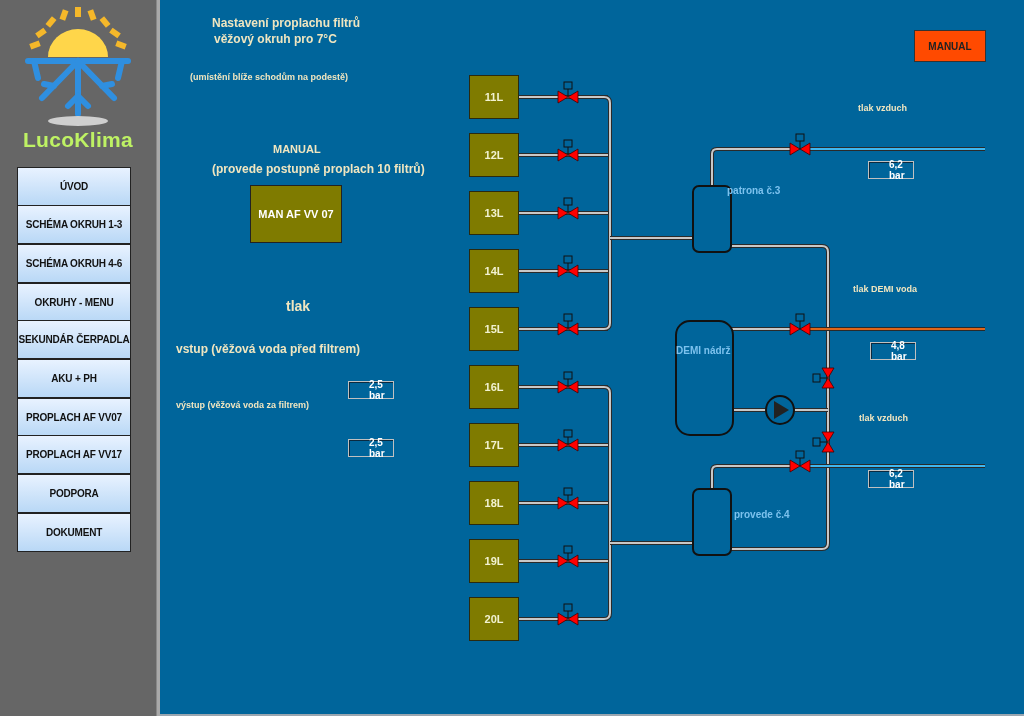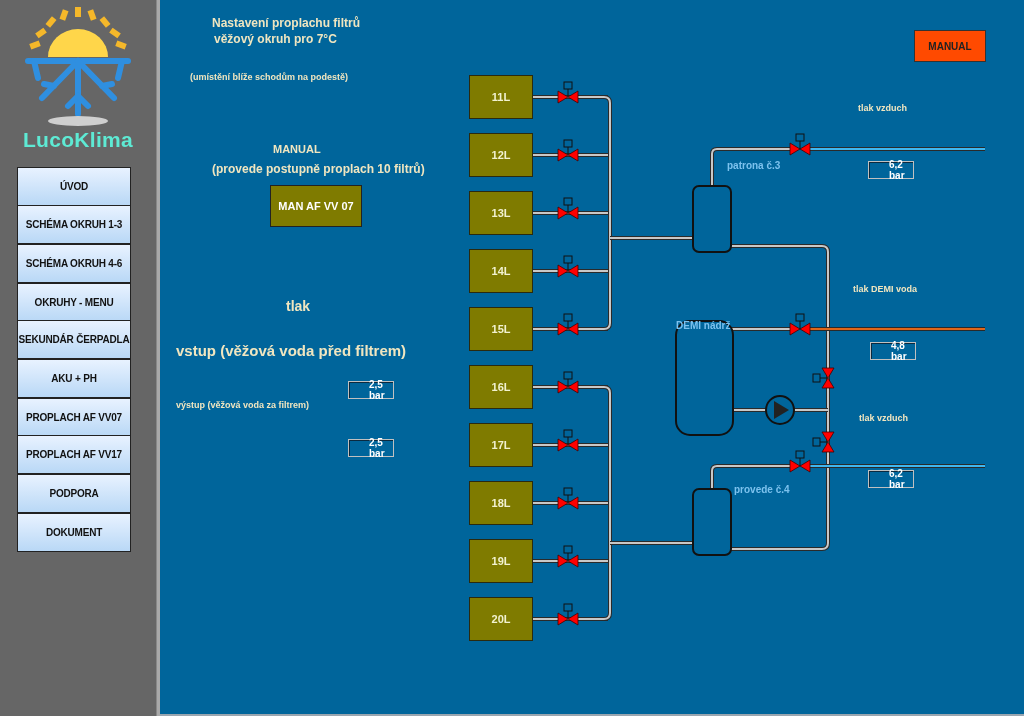--- a/index.html
+++ b/index.html
@@ -1,27 +1,27 @@
 <!DOCTYPE html>
 <html><head>
 <meta charset="utf-8">
 <style>
   html, body { margin:0; padding:0; }
   body { width:1024px; height:716px; position:relative; overflow:hidden; background:#666; font-family:"Liberation Sans", sans-serif; }
   #sidebar { position:absolute; left:0; top:0; width:156px; height:716px; background:#666666; }
   #divider { position:absolute; left:156px; top:0; width:4px; height:716px; background:#a9a9a9; border-left:1px solid #888; }
   #main { position:absolute; left:160px; top:0; width:864px; height:714px; background:#00659b; }
   #bottom-line { position:absolute; left:160px; top:714px; width:864px; height:2px; background:#9aa6b0; }
-  .logo-text { position:absolute; left:0; width:156px; top:128px; text-align:center; font-size:21px; font-weight:bold; color:#5eead4; letter-spacing:0.3px; }
+  .logo-text { position:absolute; left:0; width:156px; top:128px; text-align:center; font-size:21px; font-weight:bold; color:#bef264; letter-spacing:0.3px; }
   .nav-btn { position:absolute; left:17px; width:114px; height:39px; border:1px solid #222; background:linear-gradient(#e8f2ff, #b9d8f6); font-size:10px; font-weight:bold; color:#111; display:flex; align-items:center; justify-content:center; box-sizing:border-box; cursor:pointer; letter-spacing:-0.2px; white-space:nowrap; }
   .t { position:absolute; color:#f0e6c0; font-weight:bold; white-space:nowrap; }
-  .lbl { position:absolute; color:#7cc2ee; font-weight:bold; font-size:10px; white-space:nowrap; }
+  .lbl { position:absolute; color:#7cc2ee; font-weight:bold; font-size:10px; white-space:nowrap;margin-top:25px; }
   .val-box { position:absolute; width:46px; height:18px; border:1px solid #c0c0c0; box-shadow: inset 1px 1px 0 #0a2a40; background:#00659b; color:#fff; font-size:10px; font-weight:bold; display:flex; align-items:center; padding-left:20px; box-sizing:border-box;margin-top:40px; }
-  .filter { position:absolute; left:469px; width:64px; height:44px; background:#7f7b00; border:1px solid #2a2a10; box-sizing:border-box; color:#f2f2d0; font-weight:bold; font-size:11px; display:flex; align-items:center; justify-content:center; cursor:pointer; }
-  #man-btn { position:absolute; left:250px; top:185px; width:92px; height:42px; background:#7f7b00; border:1px solid #222; box-sizing:border-box; color:#fff; font-size:11px; font-weight:bold; display:flex; align-items:center; justify-content:center; cursor:pointer;margin-left:20px; }
+  .filter { position:absolute; left:469px; width:50px; height:44px; background:#7f7b00; border:1px solid #2a2a10; box-sizing:border-box; color:#f2f2d0; font-weight:bold; font-size:11px; display:flex; align-items:center; justify-content:center; cursor:pointer; }
+  #man-btn { position:absolute; left:250px; top:185px; width:92px; height:58px; background:#7f7b00; border:1px solid #222; box-sizing:border-box; color:#fff; font-size:11px; font-weight:bold; display:flex; align-items:center; justify-content:center; cursor:pointer; }
   #reset-btn { position:absolute; left:914px; top:30px; width:72px; height:32px; background:#ff4a00; border:1px solid #333; box-sizing:border-box; color:#222; font-size:10px; font-weight:bold; display:flex; align-items:center; justify-content:center; cursor:pointer; }
   svg#diagram { position:absolute; left:0; top:0; }
 </style>
 </head>
 <body>
 
 <div id="sidebar">
   <svg style="position:absolute;left:22px;top:6px" width="112" height="120" viewBox="0 0 112 120">
     <g fill="#f5b82a">
       <rect x="8" y="36" width="10" height="6" transform="rotate(-20 13 39)"></rect>
@@ -68,21 +68,21 @@
 
 <div class="t" style="left:212px;top:16px;font-size:12px">Nastavení  proplachu filtrů</div>
 <div class="t" style="left:214px;top:32px;font-size:12px">věžový okruh pro 7°C</div>
 <div class="t" style="left:190px;top:72px;font-size:9px">(umístění blíže schodům na podestě)</div>
 
 <div class="t" style="left:273px;top:143px;font-size:11px">MANUAL</div>
 <div class="t" style="left:212px;top:162px;font-size:12px">(provede postupně proplach 10 filtrů)</div>
 <div id="man-btn">MAN AF VV 07</div>
 
 <div class="t" style="left:286px;top:298px;font-size:14px">tlak</div>
-<div class="t" style="left:176px;top:342px;font-size:15px">vstup (věžová voda před filtrem)</div>
+<div class="t" style="left:176px;top:342px;font-size:12px">vstup (věžová voda před filtrem)</div>
 <div class="val-box" style="left:348px;top:341px">2,5 bar</div>
 <div class="t" style="left:176px;top:400px;font-size:9px">výstup (věžová voda za filtrem)</div>
 <div class="val-box" style="left:348px;top:399px">2,5 bar</div>
 
 <div id="reset-btn">MANUAL</div>
 
 <svg id="diagram" width="1024" height="716">
   <defs>
     <g id="valve-h">
       <polygon points="-10,-6 -10,6 0,0" fill="#ff0000" stroke="#400" stroke-width="0.8"></polygon>

